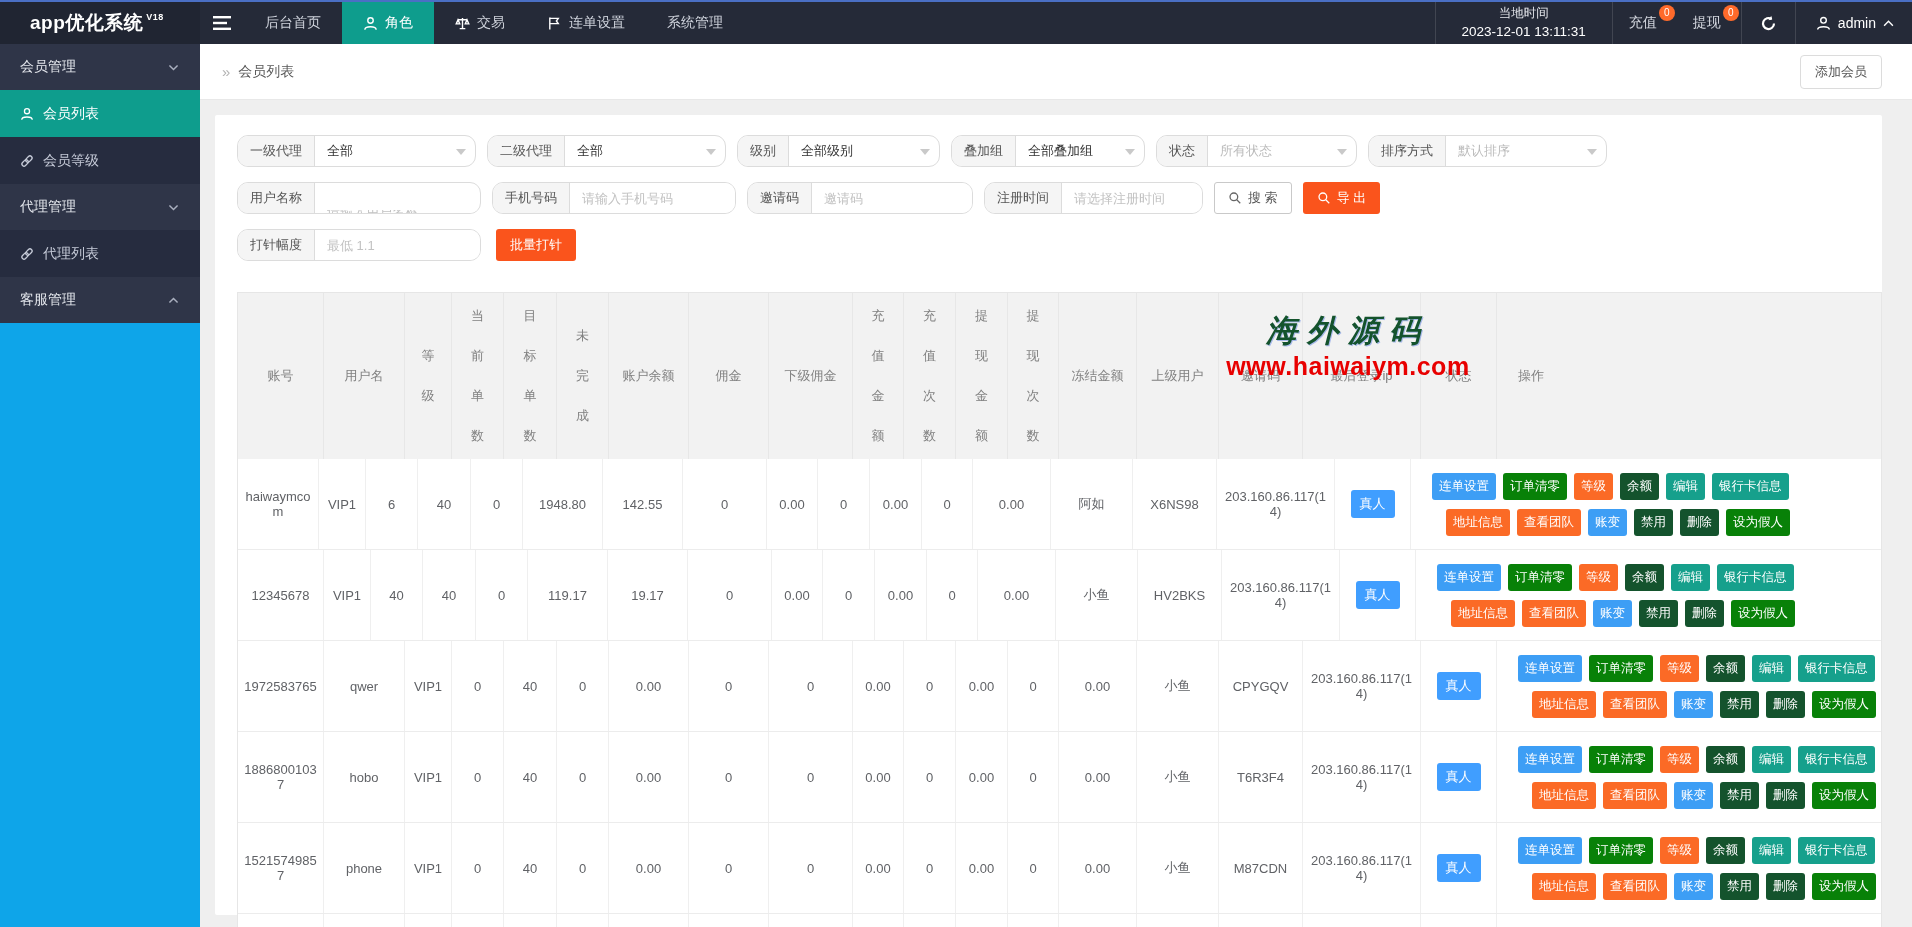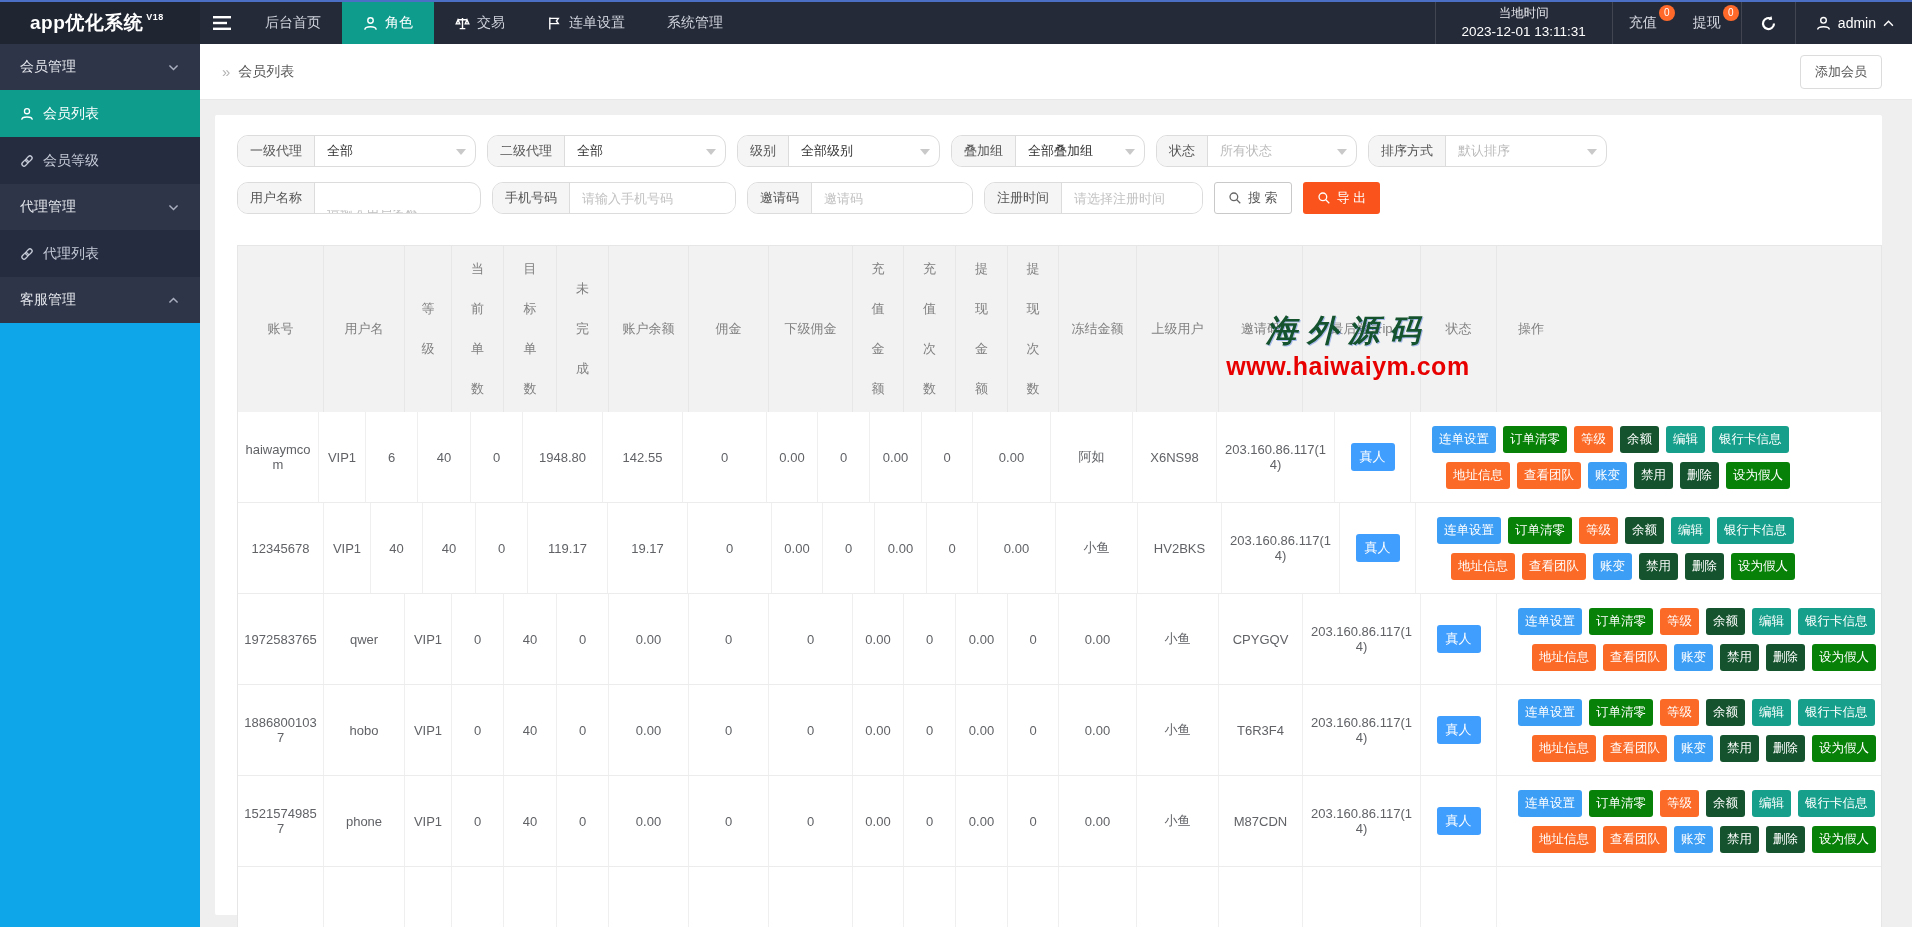--- a/index.html
+++ b/index.html
@@ -277,20 +277,27 @@
           <span>搜 索</span>
         </button>
         <button class="btn btn-orange">
           <svg width="14" height="14" viewBox="0 0 16 16" fill="none" stroke="#fff" stroke-width="1.5">
             <circle cx="6.7" cy="6.7" r="4.4"></circle>
             <path d="M10 10 L14 14"></path>
           </svg>
           <span>导 出</span>
         </button>
       </div>
+    <div class="frow" id="filter-row-3">
+        <div class="fgroup">
+          <div class="flabel">打针幅度</div>
+          <input type="text" style="width: 165px;" placeholder="最低 1.1">
+        </div>
+        <button class="btn btn-orange" style="margin-left:4px">批量打针</button>
+      </div>
     <div class="tbl">
       <div class="thead" id="thead">
           <div class="th" style="width: 86px;">
             <span class="">账号</span>
           </div>
           <div class="th" style="width: 81px;">
             <span class="">用户名</span>
           </div>
           <div class="th" style="width: 47px;">
             <span class="vtxt">等级</span>

